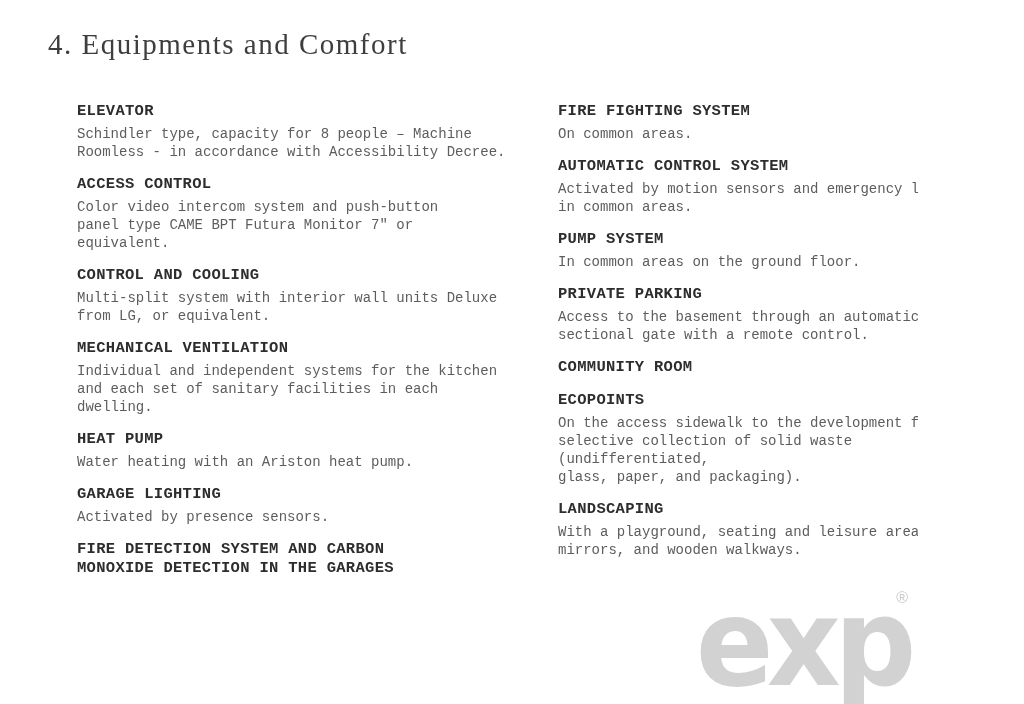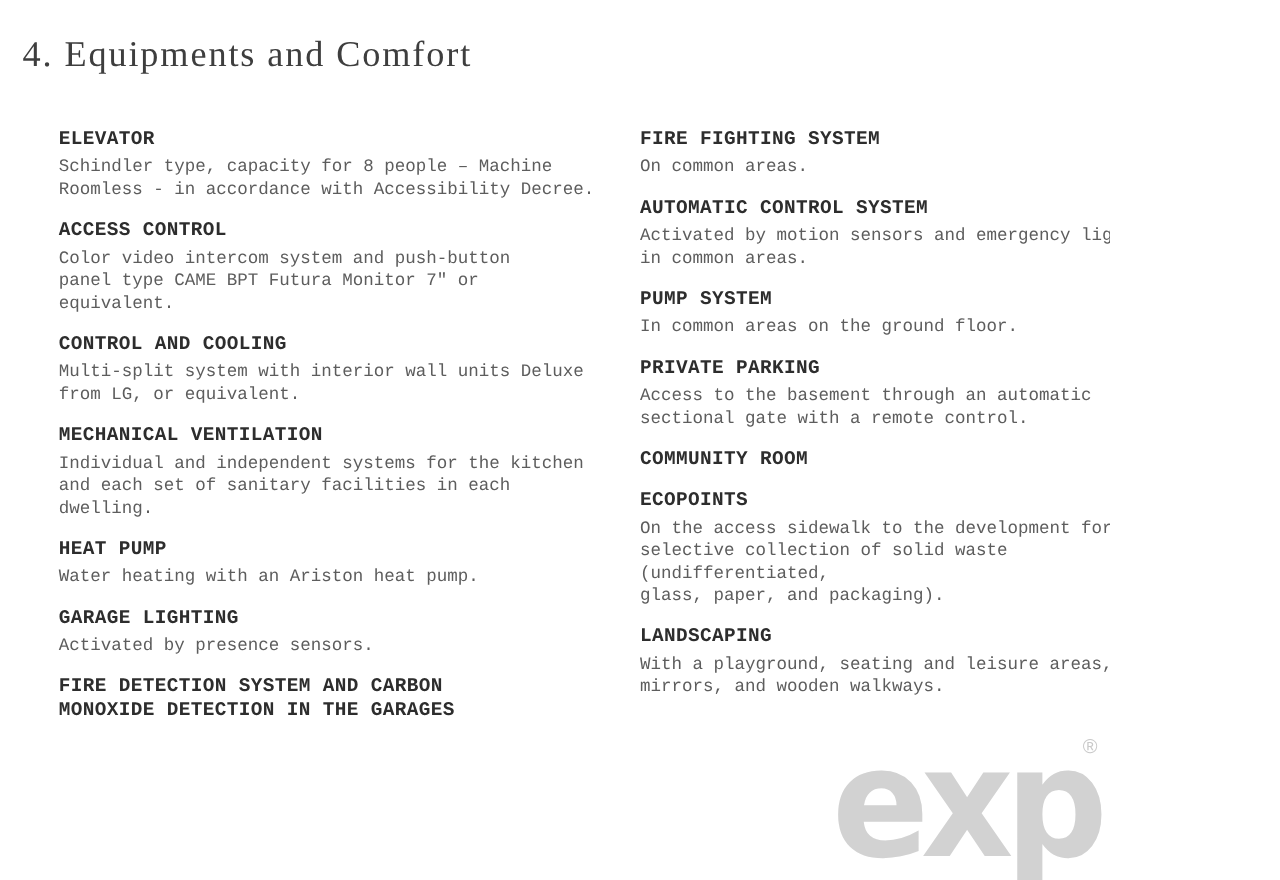--- a/index.html
+++ b/index.html
@@ -8,20 +8,21 @@
     font-family: "Liberation Sans", sans-serif;
     background: #ffffff;
     overflow: hidden;
   }
   .page {
     position: relative;
     width: 888px;
     height: 704px;
     background: #ffffff;
     overflow: hidden;
+    margin-left: 30px;
   }
 
   
   .page-title {
     position: absolute;
     left: 18px;
     top: 28px;
     font-family: "Liberation Serif", serif;
     font-weight: 400;
     font-size: 29px;
@@ -67,21 +68,21 @@
   }
 
   
   .col {
     position: absolute;
     top: 102px;
     width: 430px;
     font-family: Liberation Mono, monospace;
   }
   .col-left  { left: 47px; }
-  .col-right { left: 512px; }
+  .col-right { left: 528px; }
 
   .item { margin-bottom: 14px; }
   .item h3 {
     font-size: 15.5px;
     font-weight: 700;
     line-height: 19px;
     letter-spacing: 0.3px;
     color: #2d2d2d;
     margin-bottom: 4px;
     white-space: pre-line;

